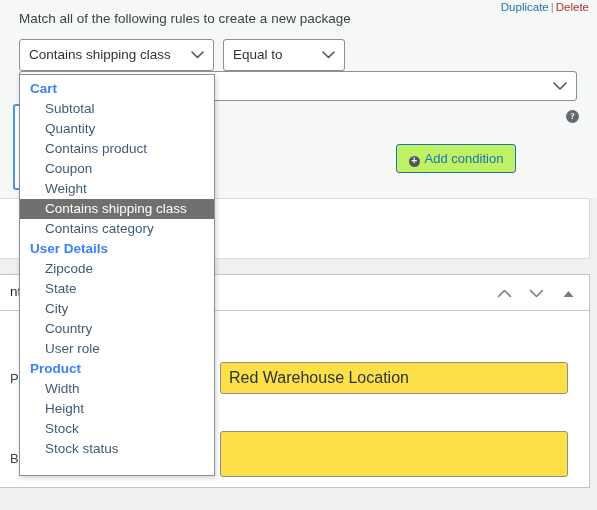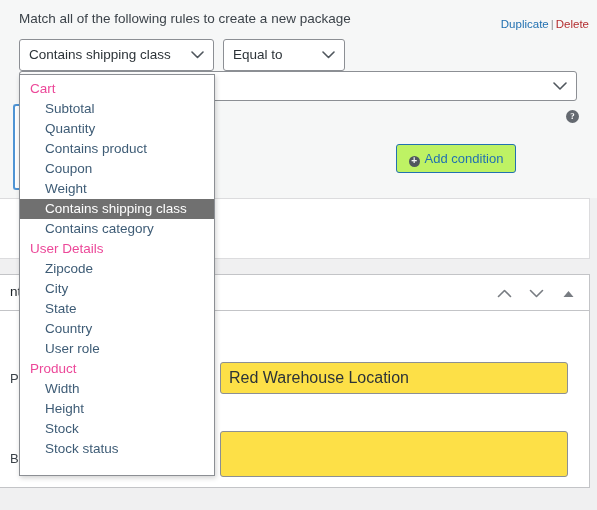--- a/index.html
+++ b/index.html
@@ -28,21 +28,21 @@
     left: 0;
     top: 0;
     width: 597px;
     height: 198px;
     background: #f6f7f7;
     box-sizing: border-box;
   }
   .rule-links {
     position: absolute;
     right: 8px;
-    top: 17px;
+    top: 0px;
     font-size: 11.5px;
     line-height: 14px;
     white-space: nowrap;
   }
   .rule-links a {
     text-decoration: none;
     cursor: pointer;
   }
   .link-dup { color: #2271b1; }
   .link-sep { color: #8c8f94; margin: 0 2px; }
@@ -226,22 +226,22 @@
     background: #fff;
     border: 1px solid #8c8f94;
     box-sizing: border-box;
     box-shadow: 1px 2px 5px rgba(0,0,0,0.18);
     overflow: hidden;
     z-index: 50;
   }
   .dd-list { padding: 4px 0 0 0; margin: 0; list-style: none; }
   .dd-group {
     font-size: 13.5px;
-    font-weight: normal;
-    color: #ec4899;
+    font-weight: bold;
+    color: #3b82f6;
     padding: 1px 0 1px 10px;
     line-height: 18px;
     white-space: nowrap;
   }
   .dd-item {
     font-size: 13.5px;
     color: #3e5c76;
     padding: 1px 0 1px 25px;
     line-height: 18px;
     white-space: nowrap;
@@ -352,22 +352,22 @@
         <li class="dd-group">Cart</li>
         <li class="dd-item">Subtotal</li>
         <li class="dd-item">Quantity</li>
         <li class="dd-item">Contains product</li>
         <li class="dd-item">Coupon</li>
         <li class="dd-item">Weight</li>
         <li class="dd-item selected">Contains shipping class</li>
         <li class="dd-item">Contains category</li>
         <li class="dd-group">User Details</li>
         <li class="dd-item">Zipcode</li>
+        <li class="dd-item">State</li>
         <li class="dd-item">City</li>
-        <li class="dd-item">State</li>
         <li class="dd-item">Country</li>
         <li class="dd-item">User role</li>
         <li class="dd-group">Product</li>
         <li class="dd-item">Width</li>
         <li class="dd-item">Height</li>
         <li class="dd-item">Stock</li>
         <li class="dd-item">Stock status</li>
       </ul>
   </div>
 

